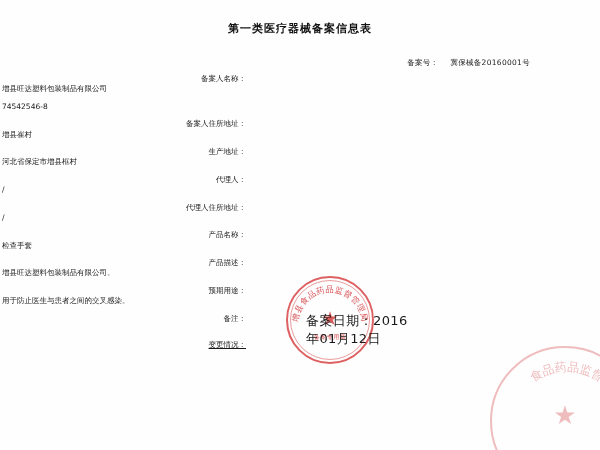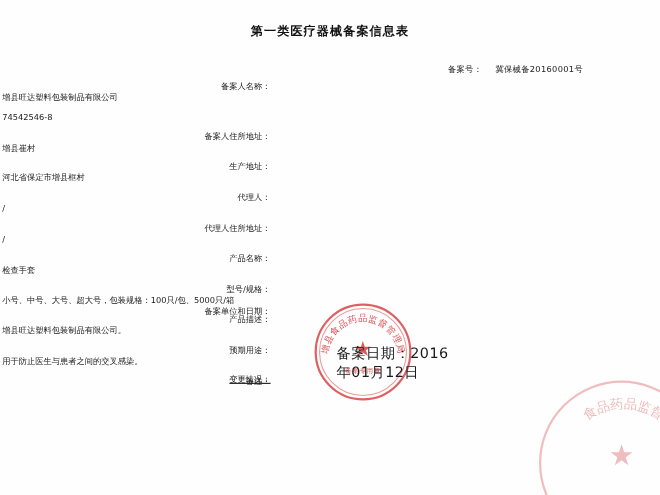--- a/index.html
+++ b/index.html
@@ -253,48 +253,38 @@
     <div class="row">
       <div class="lbl">代理人住所地址：</div>
       <div class="val">/</div>
     </div>
 
     <div class="row">
       <div class="lbl">产品名称：</div>
       <div class="val">检查手套</div>
     </div>
 
-    <div class="row spec tall">
-      <div class="lbl">型号/规格：</div>
-      <div class="val">小号、中号、大号、超大号，包装规格：100只/包、5000只/箱</div>
-    </div>
 
     <div class="row">
       <div class="lbl">产品描述：</div>
       <div class="val">增县旺达塑料包装制品有限公司。</div>
     </div>
 
     <div class="row">
       <div class="lbl">预期用途：</div>
       <div class="val">用于防止医生与患者之间的交叉感染。</div>
     </div>
 
     <div class="row">
       <div class="lbl">备注：</div>
       <div class="val"></div>
     </div>
 
   </div>
 
-  <div class="bottom-block">
-    <div class="date-row">
-      <div class="lbl">备案单位和日期：</div>
-      <div class="val"></div>
-    </div>
-  </div>
 
   <div class="seal">
     <div class="ring"></div>
     <div class="ring2"></div>
     <svg width="88" height="88" viewBox="0 0 88 88">
       <defs>
         <path id="sealArc" d="M 12,48 A 32,32 0 0 1 76,48" fill="none"></path>
       </defs>
       <text class="sealtext">
         <textPath href="#sealArc" startOffset="50%" text-anchor="middle">增县食品药品监督管理局</textPath>

